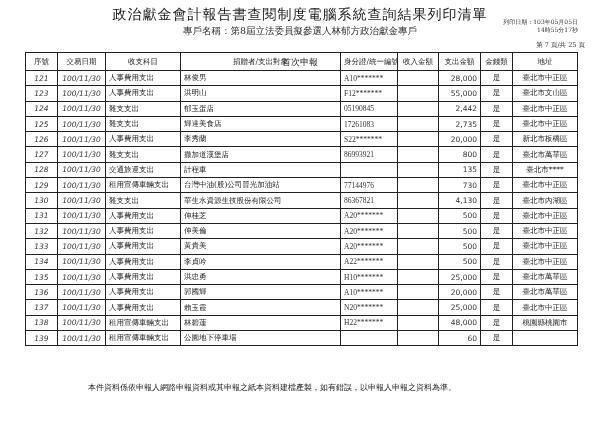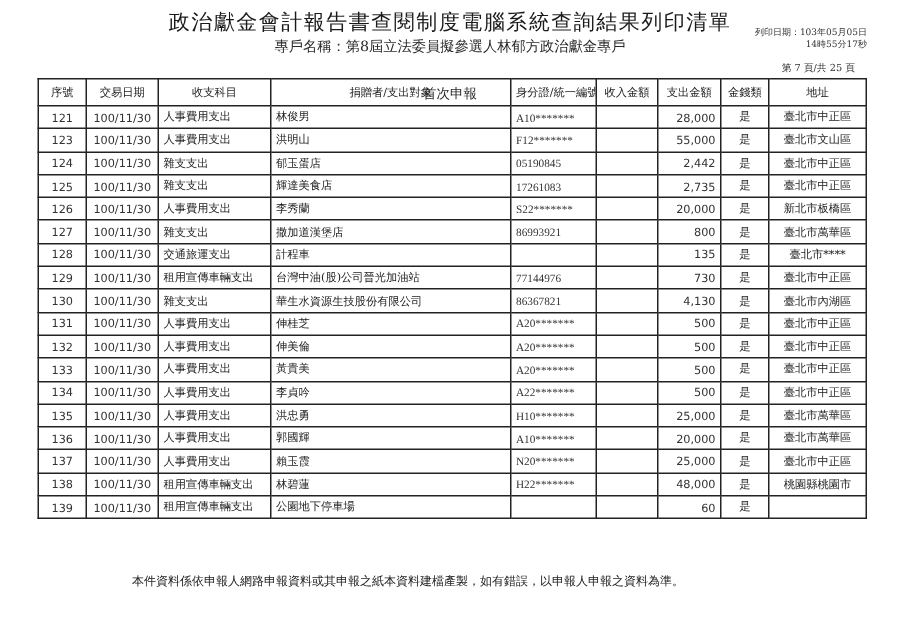--- a/index.html
+++ b/index.html
@@ -6,27 +6,27 @@
   body { width:600px; height:425px; position:relative; overflow:hidden;
          font-family:"DejaVu Serif","Liberation Serif",serif; color:#222; }
   .title { position:absolute; left:0; width:600px; top:6px; text-align:center;
            font-size:14px; letter-spacing:1px; color:#1a1a1a; }
   .subtitle { position:absolute; left:0; width:600px; top:25px; text-align:center;
               font-size:9.5px; color:#2a2a2a; }
   .report-type { position:absolute; left:0; width:600px; top:56px; text-align:center;
                  font-size:9px; color:#2a2a2a; }
   .print-date { position:absolute; right:22px; top:18px; text-align:right;
                 font-size:6px; line-height:8px; color:#333; }
-  .page-info { position:absolute; right:30px; top:41px; font-size:6.5px; color:#333;text-align:right; }
+  .page-info { position:absolute; right:15px; top:41px; font-size:6.5px; color:#333;text-align:right; }
   table.ledger { position:absolute; left:25px; top:52px; width:552px;
                  border-collapse:collapse; table-layout:fixed; }
   table.ledger th, table.ledger td { border:1px solid #222; padding:0 3px;
                  height:14.3px; font-size:7.5px; white-space:nowrap; overflow:hidden; }
   table.ledger th { height:17px; font-weight:normal; font-size:7.5px; text-align:center; color:#222; }
-  td.c-seq, td.c-date { text-align:center; font-family:"DejaVu Sans","Liberation Sans",sans-serif; font-size:7px; color:#333; }
+  td.c-seq, td.c-date { text-align:center; font-family:"DejaVu Sans","Liberation Sans",sans-serif; font-size:7px; color:#333;font-style:italic; }
   td.c-cat { text-align:left; }
   td.c-name { text-align:left; padding-left:8px;margin-left:22px; }
   td.c-id { font-family:Liberation Serif, serif; font-size:5.5px; color:#333; }
   td.c-in { text-align:right; }
   td.c-out { text-align:right; font-family:"DejaVu Sans","Liberation Sans",sans-serif; font-size:7px; color:#333;margin-left:16px; }
   td.c-money { text-align:center; }
   td.c-addr { text-align:center; }
   .footer-note { position:absolute; left:0; width:544px; top:382px; text-align:center;
                  font-size:8px; color:#222; }
 </style>

